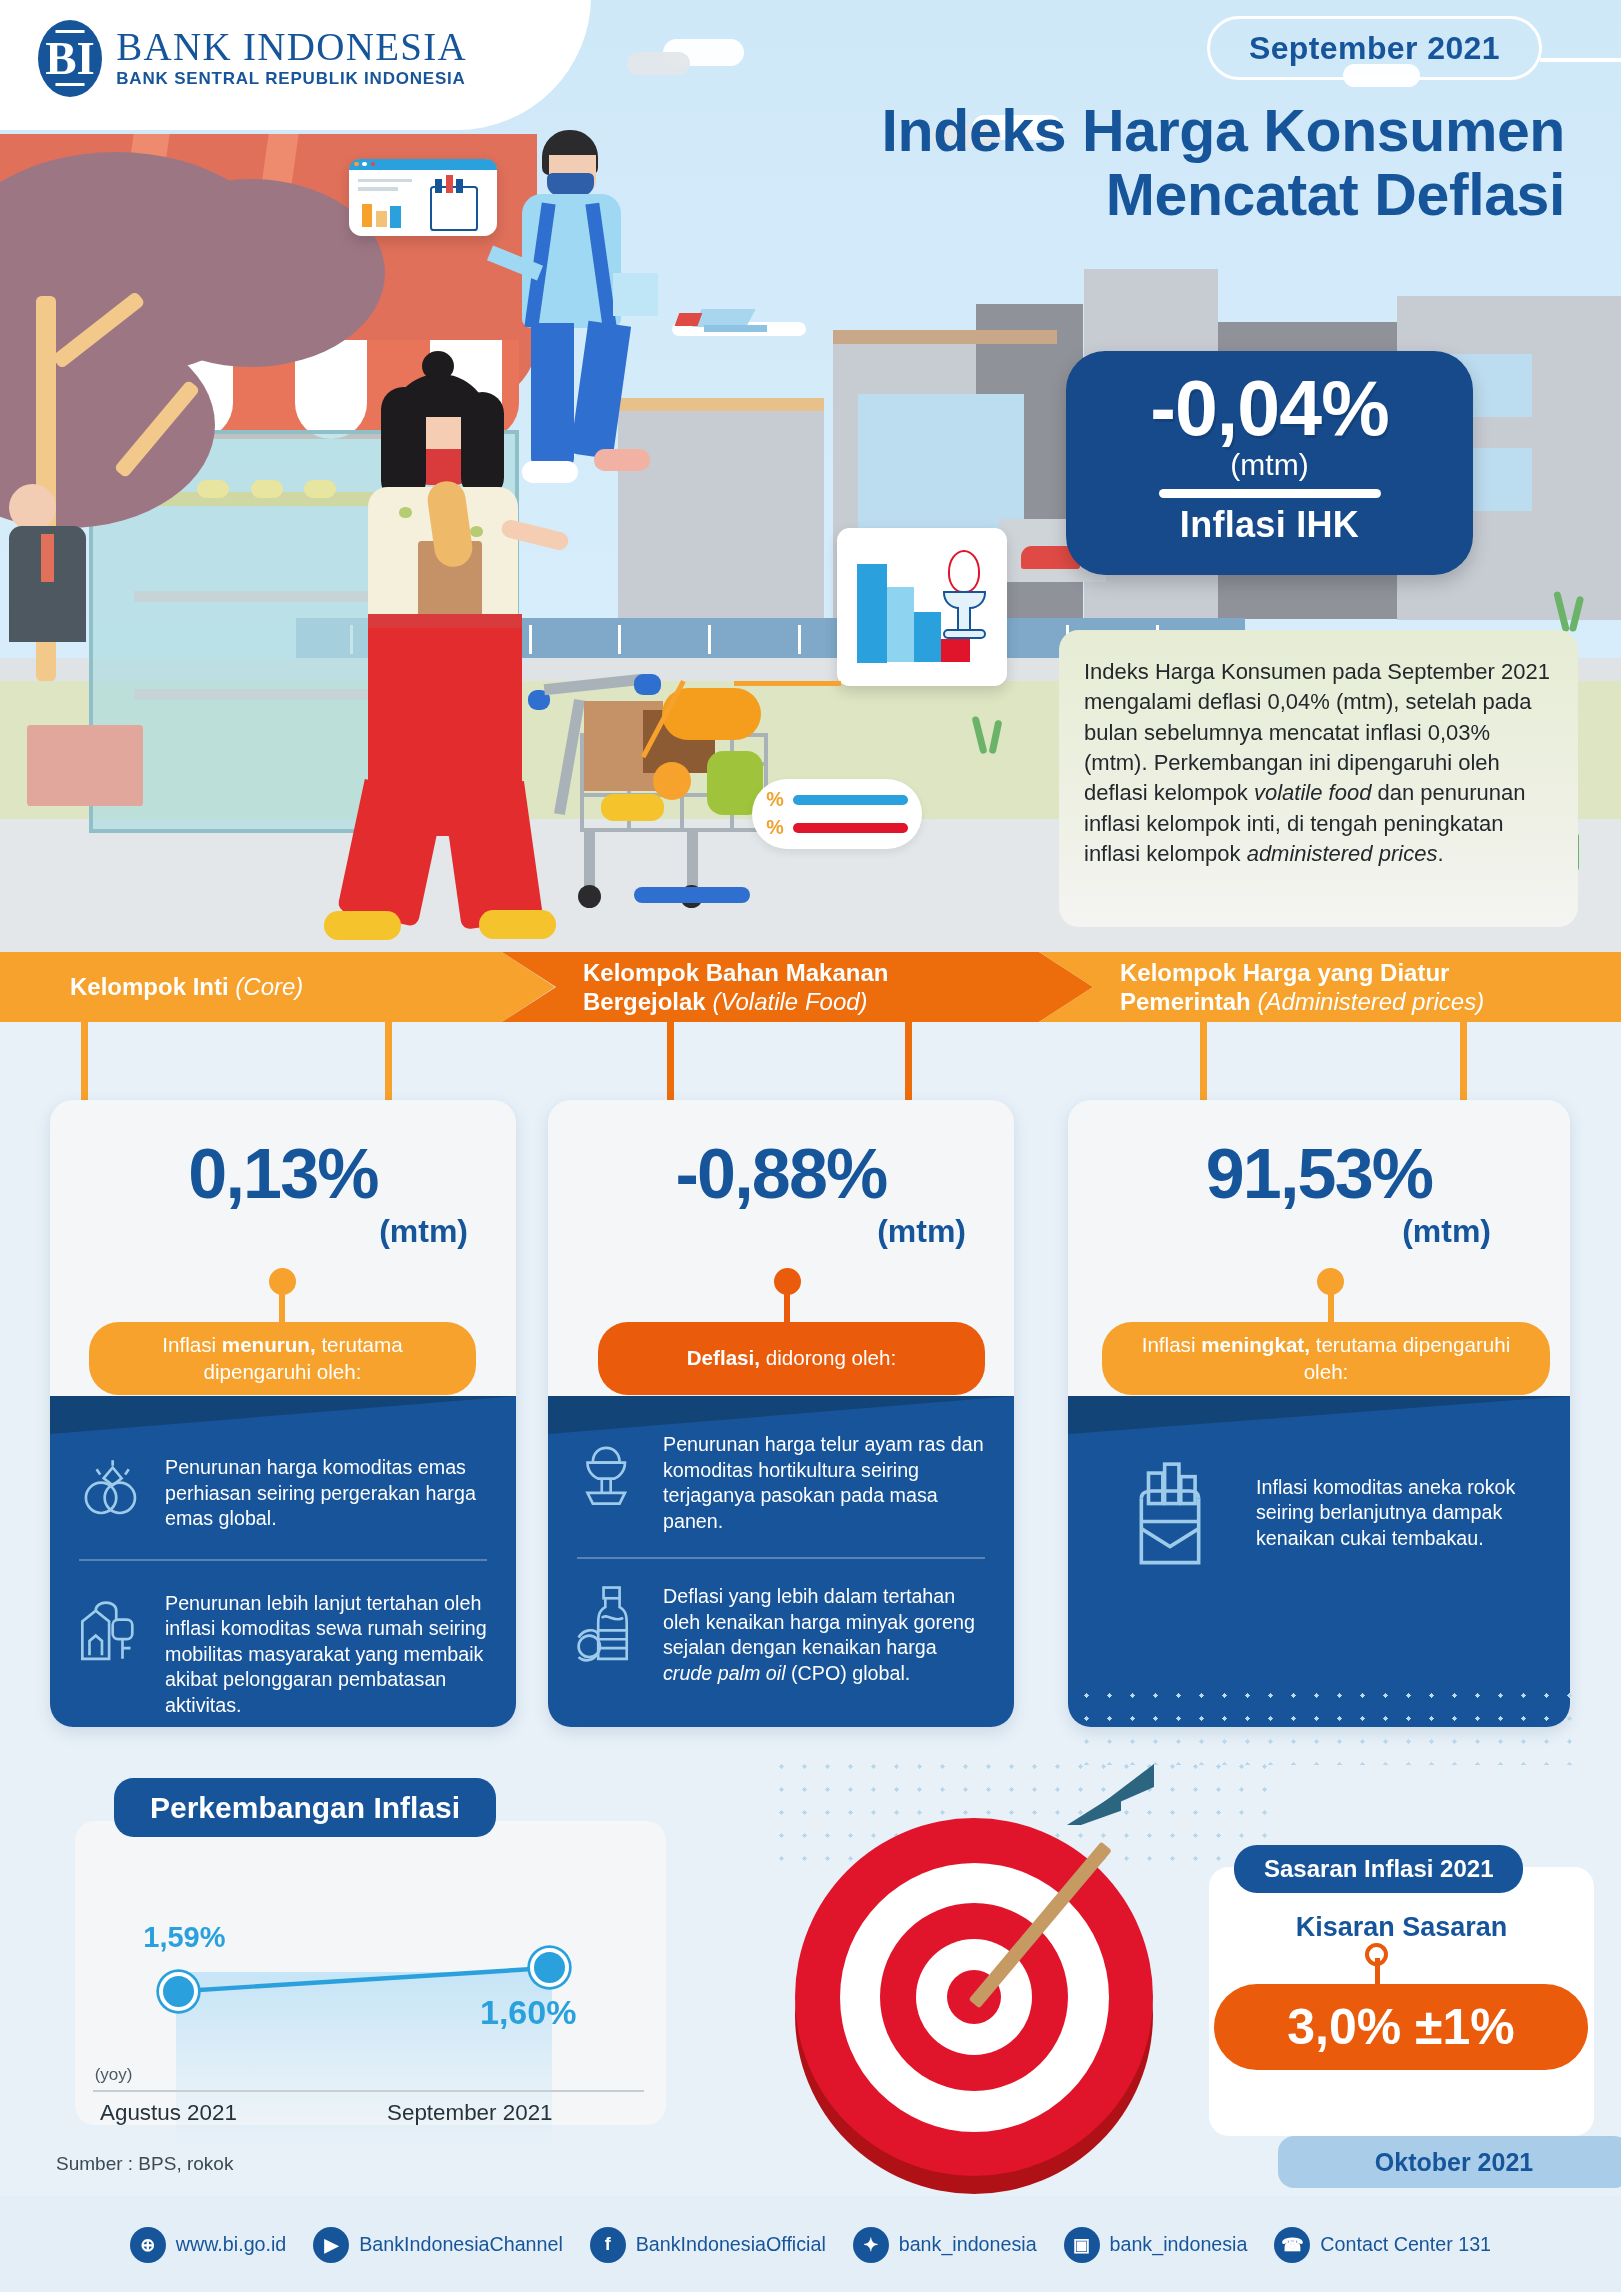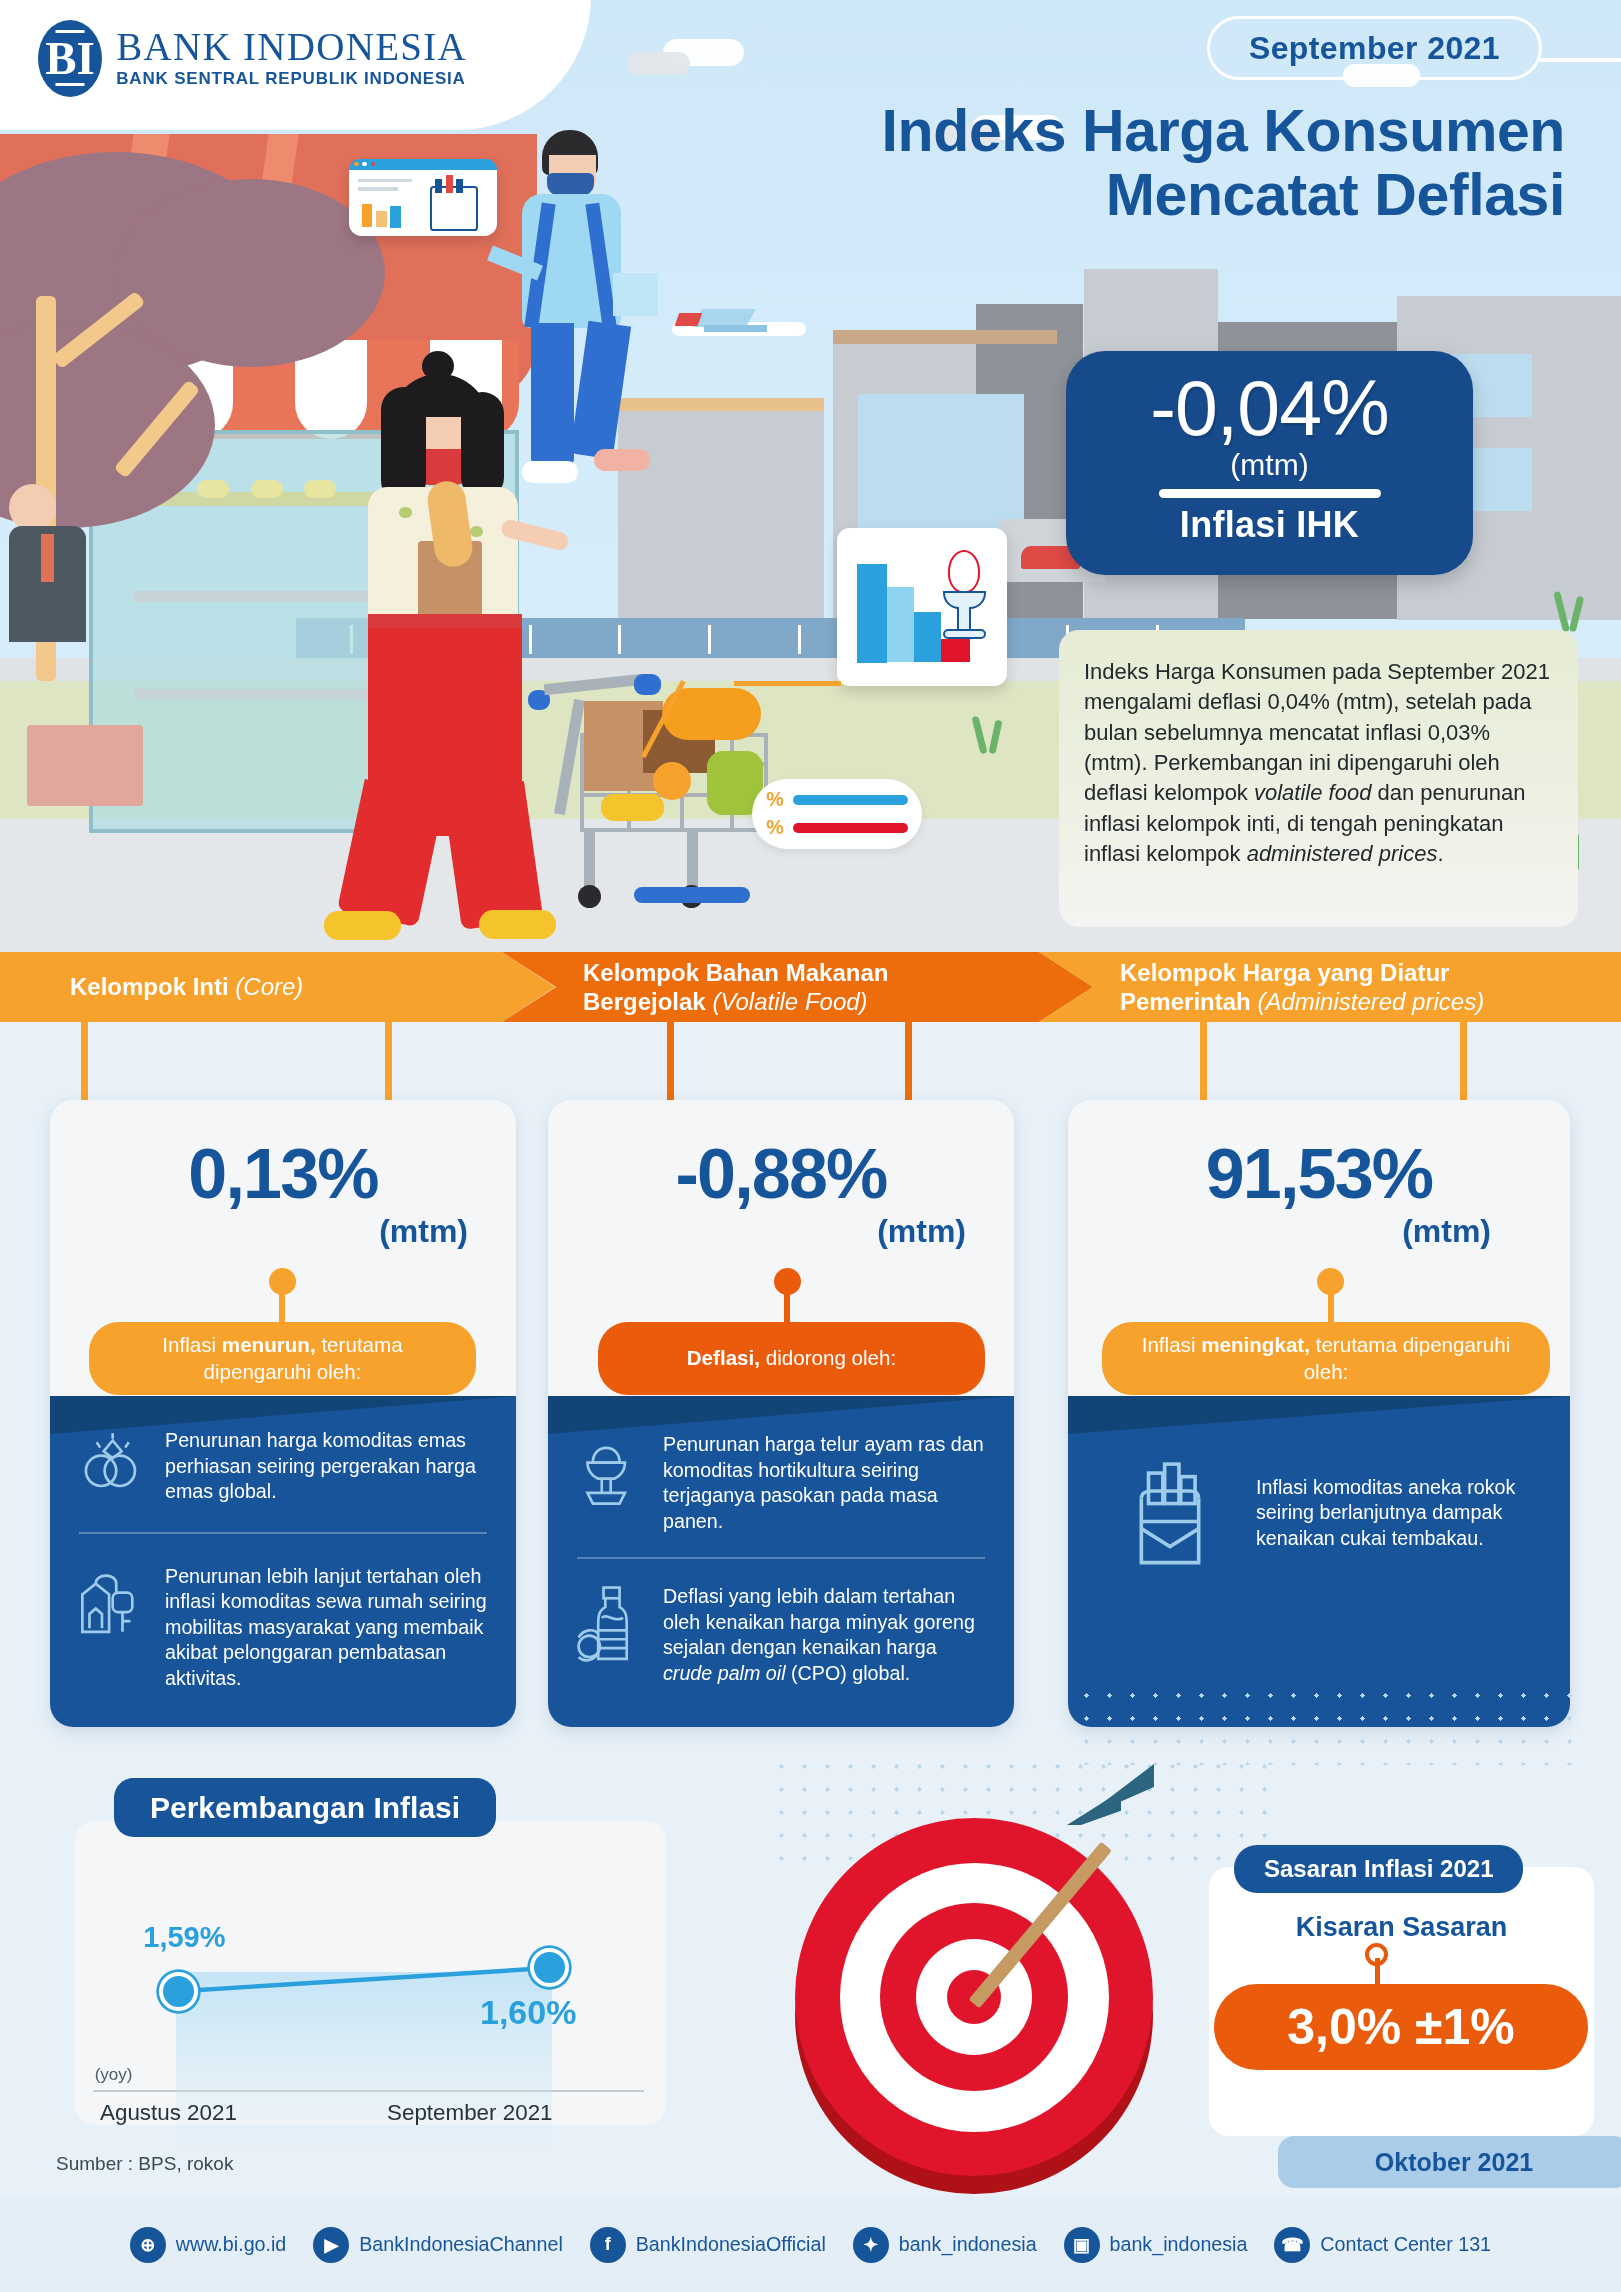--- a/index.html
+++ b/index.html
@@ -76,21 +76,21 @@
               background:#fff; border-radius:35px; display:flex; flex-direction:column;
               justify-content:center; gap:8px; padding:0 14.3px; box-shadow:0 3.6px 9px rgba(0,0,0,.08); }
   .pct-row { display:flex; align-items:center; gap:9px; }
   .pct-sym { color:#f0a22e; font-size:19.7px; font-weight:bold; line-height:1; }
   .pct-bar { height:10.7px; border-radius:5.4px; flex:1; }
 
   
   .main-badge { position:absolute; left:1066px; top:351px; width:407px; height:224px;
                 background:#164a8a; border-radius:39px; color:#fff; text-align:center;
                 padding-top:19.7px; box-shadow:0 7.2px 18px rgba(0,0,0,.18); z-index:6; }
-  .main-badge .val { font-size:77px; font-weight:normal; line-height:.98; letter-spacing:-0.9px;
+  .main-badge .val { font-size:77px; font-weight:bold; line-height:.98; letter-spacing:-0.9px;
                      text-shadow:1.8px 2.7px 0 rgba(0,0,0,.12); }
   .main-badge .mtm { font-size:30px; margin-top:1.8px; }
   .main-badge .rule { width:222px; height:9px; background:#fff; border-radius:4.5px; margin:7.2px auto 5.4px; }
   .main-badge .sub { font-size:36px; font-weight:bold; letter-spacing:0.3px; }
 
   .desc-card { position:absolute; left:1059px; top:630px; width:519px; height:297px;
                background:linear-gradient(180deg,#e6ecd4 0%,#edf0e2 55%,#f4f4f2 100%);
                border-radius:19.7px; padding:27px 25px 0 25px; z-index:5; }
   .desc-card p { color:#23282d; font-size:22px; line-height:1.38; }
   .desc-card em { font-style:italic; }
@@ -438,21 +438,21 @@
       <div class="card-top" style="height:296px;">
         <div class="big-val">0,13%</div>
         <div class="mtm-small">(mtm)</div>
         <div class="dot-knob" style="left:219px;top:168px;"></div>
         <div class="dot-stem" style="left:229px;top:188px;height:43px;"></div>
       </div>
       <div class="tag" style="left:39px;top:222px;width:387px;height:73px;background:#f6a22c;">
         <span><span>Inflasi </span><b>menurun,</b><span> terutama dipengaruhi oleh:</span></span>
       </div>
       <div class="card-body" style="top:296px;height:331px;">
-        <div class="row" style="padding-top:32px;">
+        <div class="row" style="padding-top:32px;margin-top:27px;">
           <div class="ico">
             <svg width="66" height="66" viewBox="0 0 74 74" fill="none" stroke="#9ecbea" stroke-width="3">
               <circle cx="27" cy="48" r="17"></circle>
                 <circle cx="48" cy="48" r="17"></circle>
               <path d="M30 26 L40 14 L50 26 L40 34 Z"></path>
               <path d="M22 16 L26 22 M40 6 L40 12 M58 16 L54 22"></path>
             </svg>
           </div>
           <p>Penurunan harga komoditas emas perhiasan seiring pergerakan harga emas global.</p>
         </div>

